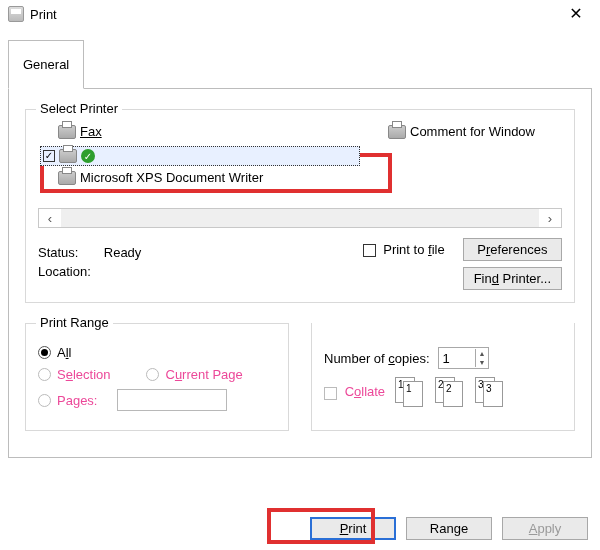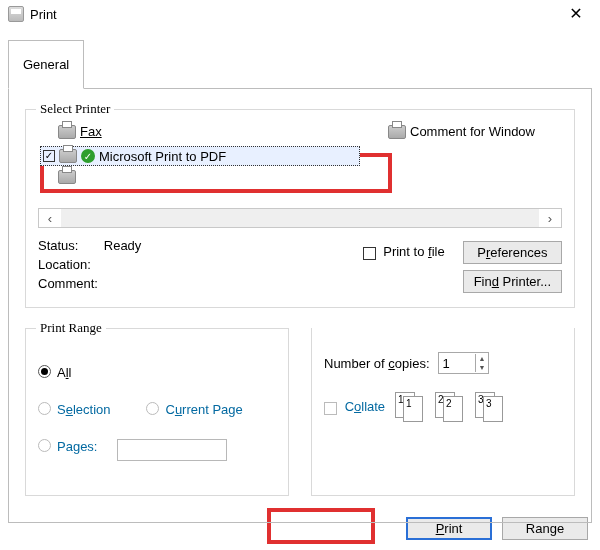--- a/index.html
+++ b/index.html
@@ -6,21 +6,21 @@
 body { margin: 0; background: #fff; width: 600px; height: 550px; overflow: hidden; position: relative; }
 .titlebar { display: flex; align-items: center; padding: 6px 8px; }
 .titlebar .ticon { width: 16px; height: 16px; margin-right: 6px; background: linear-gradient(#ddd,#bbb); border: 1px solid #999; border-radius: 2px; position: relative; }
 .titlebar .ticon::after { content:""; position:absolute; top:2px; left:2px; right:2px; height:5px; background:#fff; }
 .titlebar .title { flex:1; }
 .titlebar .close { width: 32px; text-align:center; font-size:16px; line-height:16px; cursor:default; }
 .tabs { padding: 0 8px; margin-top: 12px; }
 .tab { display:inline-block; border:1px solid #bcbcbc; border-bottom:1px solid #fff; padding:16px 14px; background:#fff; position:relative; z-index:2; }
 .tabpanel { border:1px solid #bcbcbc; margin:-1px 8px 0 8px; padding:14px 12px 12px 12px; position:relative; z-index:1; }
 .groupbox { border:1px solid #d9d9d9; margin:6px 4px 14px 4px; padding:14px 12px 12px 12px; position:relative; }
-.groupbox > .legend { position:absolute; top:-9px; left:10px; background:#fff; padding:0 4px;font-family:Liberation Serif, serif; }
+.groupbox > .legend { position:absolute; top:-9px; left:10px; background:#fff; padding:0 4px; }
 .printer-list { position:relative; height:78px; }
 .printer-item { position:absolute; display:flex; align-items:center; gap:4px; white-space:nowrap; }
 .picon { width:18px; height:14px; background:linear-gradient(#ccc,#aaa); border:1px solid #888; border-radius:2px; position:relative; }
 .picon::before { content:""; position:absolute; top:-5px; left:3px; right:3px; height:5px; background:#fff; border:1px solid #888; }
 .sel-item { border:1px dotted #333; background:#e8f0ff; padding:1px 6px 1px 2px; height:20px; width:320px; }
 .sel-item .chk { width:12px; height:12px; border:1px solid #333; display:inline-flex; align-items:center; justify-content:center; font-size:10px; line-height:10px; }
 .sel-item .pdf-badge { width:14px; height:14px; border-radius:50%; background:#2e9e2e; color:#fff; font-size:10px; display:flex; align-items:center; justify-content:center; }
 .hscroll { display:flex; align-items:center; border:1px solid #c8c8c8; height:20px; margin-top:6px; }
 .hscroll .arrow { width:22px; text-align:center; color:#555; cursor:default; }
 .hscroll .track { flex:1; background:#efefef; height:100%; }
@@ -28,32 +28,32 @@
 .status-left { flex:1; }
 .status-left div { margin-bottom:4px; }
 .status-right { display:grid; grid-template-columns:auto auto; gap:6px 18px; align-items:center; }
 .winbtn { border:1px solid #a8a8a8; background:#eaeaea; padding:3px 10px; min-width:86px; text-align:center; cursor:default; }
 .winbtn.default { border:2px solid #2a6fd6; padding:2px 9px; }
 .winbtn.disabled { color:#9a9a9a; }
 .chkbox { width:13px; height:13px; border:1px solid #333; display:inline-block; vertical-align:middle; margin-right:4px; }
 .twocol { display:flex; gap:14px; }
 .gb-left { flex:1; }
 .gb-right { flex:1; }
-.radio-row { display:flex; align-items:flex-start; margin:22px 0; gap:6px; }
+.radio-row { display:flex; align-items:center; margin:7px 0; gap:6px; }
 .radio { width:13px; height:13px; border:1px solid #555; border-radius:50%; display:inline-flex; align-items:center; justify-content:center; }
 .radio.on::after { content:""; width:7px; height:7px; background:#000; border-radius:50%; }
 .radio.off { border-color:#bbb; }
-.lbl-dis { color:#0369a1; }
+.lbl-dis { color:#ec4899; }
 .pagesbox { border:1px solid #b8b8b8; width:110px; height:22px; background:#fff; }
 .copies-row { display:flex; align-items:center; gap:8px; margin-top:10px; }
 .spin { display:flex; align-items:center; border:1px solid #a8a8a8; height:22px; }
 .spin input { border:none; width:36px; padding:0 4px; outline:none; }
 .spin .steppers { display:flex; flex-direction:column; border-left:1px solid #a8a8a8; }
 .spin .steppers span { font-size:7px; line-height:9px; padding:0 3px; color:#555; }
-.collate-row { display:flex; align-items:center; gap:10px; margin-top:18px; }
+.collate-row { display:flex; align-items:center; gap:10px; margin-top:8px; }
 .pagepair { position:relative; width:30px; height:30px; }
 .sheet { position:absolute; width:20px; height:26px; border:1px solid #999; background:#fff; font-size:10px; padding:1px 0 0 2px; }
 .sheet.b { left:0; top:0; }
 .sheet.f { left:8px; top:4px; }
 .dlg-buttons { position:absolute; bottom:10px; right:12px; display:flex; gap:10px; }
 .red-hl { position:absolute; border:4px solid #e03030; pointer-events:none; }
 .hl1 { left:40px; top:153px; width:352px; height:40px; }
 .hl2 { left:267px; bottom:6px; width:108px; height:36px; }
 .ul { text-decoration: underline; }
 </style>
@@ -77,24 +77,24 @@
 
     <div class="printer-list">
       <div class="printer-item" style="left:20px; top:0;text-decoration:underline;">
         <span class="picon"></span>
         <span>Fax</span>
       </div>
       <div class="printer-item sel-item" style="left:2px; top:22px;">
         <span class="chk">✓</span>
         <span class="picon"></span>
         <span class="pdf-badge">✓</span>
-        <span>Microsoft Print to PDF</span>
       </div>
       <div class="printer-item" style="left:20px; top:46px;">
         <span class="picon"></span>
+        <span>Microsoft XPS Document Writer</span>
       </div>
       <div class="printer-item" style="left:350px; top:0;">
         <span class="picon"></span>
         <span>Comment for Window</span>
       </div>
     </div>
 
     <div class="hscroll">
       <span class="arrow">‹</span>
       <span class="track"></span>
@@ -102,21 +102,20 @@
     </div>
 
     <div class="status-row">
       <div class="status-left">
         <div>
           <span>Status:</span>
           &nbsp;&nbsp;&nbsp;&nbsp;&nbsp;
           <span>Ready</span>
         </div>
         <div>Location:</div>
-        <div>Comment:</div>
       </div>
       <div class="status-right">
         <label>
           <span class="chkbox"></span>
           <span>Print to <span class="ul">f</span>ile</span>
         </label>
         <div class="winbtn">P<span class="ul">r</span>eferences</div>
         <span></span>
         <div class="winbtn">Fin<span class="ul">d</span> Printer...</div>
       </div>
@@ -175,16 +174,17 @@
         </div>
       </div>
     </div>
   </div>
 
 </div>
 
 <div class="dlg-buttons">
   <div class="winbtn default"><span class="ul">P</span>rint</div>
   <div class="winbtn">Range</div>
+  <div class="winbtn disabled"><span class="ul">A</span>pply</div>
 </div>
 
 <div class="red-hl hl1"></div>
 <div class="red-hl hl2"></div>
 
 </body></html>

